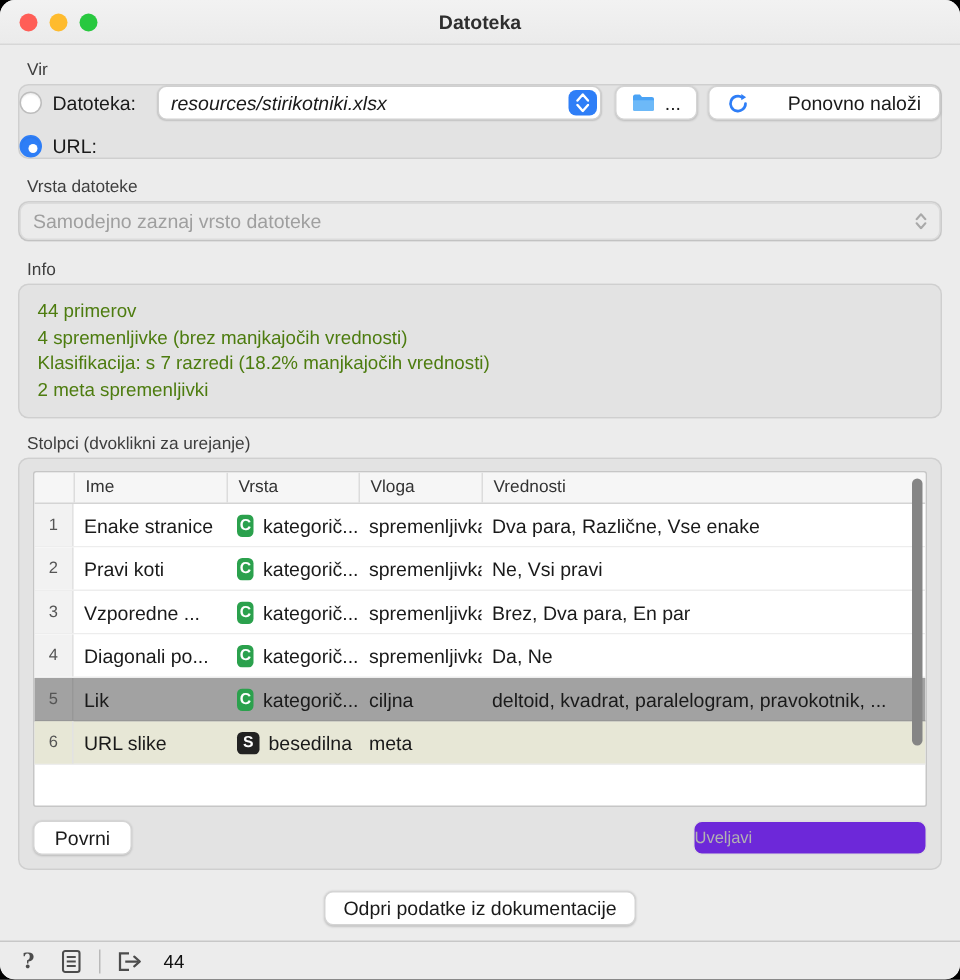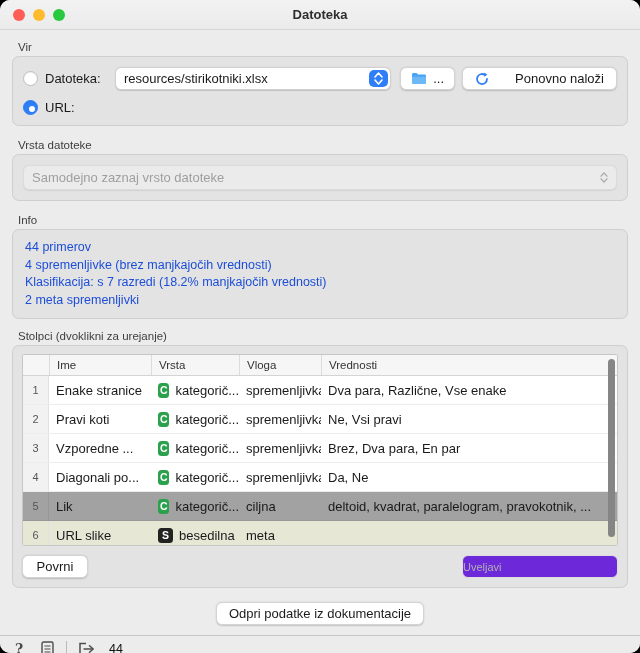--- a/index.html
+++ b/index.html
@@ -14,33 +14,33 @@
     border-bottom:1px solid #d7d7d7; display:flex; align-items:center; position:relative;
   }
   .traffic { display:flex; gap:8px; margin-left:13px; }
   .light { width:12px; height:12px; border-radius:50%; }
   .title { position:absolute; left:0; right:0; text-align:center; font-size:13px; font-weight:bold; color:#2e2e2e; }
   
   .content { flex:1; padding:5px 12px 0 12px; display:flex; flex-direction:column; }
   .group-label { font-size:11.5px; color:#3e3e3e; margin:6px 0 3px 6px; }
   .groupbox {
     background:rgba(0,0,0,0.035); border:1px solid rgba(0,0,0,0.09);
-    border-radius:7px; padding:10px;
+    border-radius:7px; 
   }
   .row { display:flex; align-items:center; }
   
   .radio { width:15px; height:15px; border-radius:50%; background:#fff; border:1px solid #bdbdbd; box-shadow:inset 0 1px 1px rgba(0,0,0,.06); flex:0 0 15px; }
   .radio.checked { background:#2e7ef7; border-color:#2e7ef7; position:relative; }
   .radio.checked::after { content:""; position:absolute; left:4.5px; top:4.5px; width:6px; height:6px; border-radius:50%; background:#fff; }
   .ctl-label { font-size:13px; margin-left:7px; width:70px; }
   
   .combo {
     flex:1; height:23px; background:#fff; border:1px solid #d0d0d0; border-radius:6px;
     box-shadow:0 0.5px 1px rgba(0,0,0,.15); display:flex; align-items:center;
-    font-size:13px; padding-left:8px; position:relative; overflow:hidden;
+    font-size:13px; padding-left:8px; position:relative; overflow:hidden;font-style:italic;
   }
   .combo .spin {
     position:absolute; right:2px; top:2px; bottom:2px; width:19px; border-radius:5px;
     background:#2e7ef7; display:flex; flex-direction:column; align-items:center; justify-content:center; gap:1px;
   }
   .btn {
     height:23px; background:#fff; border:1px solid #d4d4d4; border-radius:6px;
     box-shadow:0 0.5px 1.5px rgba(0,0,0,.18); font-size:13px; color:#1a1a1a;
     display:flex; align-items:center; justify-content:center; gap:6px; padding:0 12px;
     font-family:inherit;
@@ -56,24 +56,24 @@
     position:absolute; right:3px; top:2.5px; width:19px; height:18px; border-radius:5px;
     background:#2e7ef7; display:flex; align-items:center; justify-content:center;
   }
   
   .select-disabled {
     height:25px; background:#ebebeb; border:1px solid #dcdcdc; border-radius:6px;
     display:flex; align-items:center; font-size:13px; color:#9f9f9f; padding:0 8px;
     justify-content:space-between; box-shadow:0 0.5px 1px rgba(0,0,0,.08);
   }
   
-  .info-lines { font-size:12.5px; line-height:17.5px; color:#1d4ed8; padding:2px 2px; }
+  .info-lines { font-size:12.5px; line-height:17.5px; color:#4d7c0f; padding:2px 2px; }
   
   .table-wrap {
-    background:#fff; border:1px solid #c6c6c6; border-radius:2px; height:192px;
+    background:#fff; border:1px solid #c6c6c6; border-radius:2px; height:224px;
     overflow:hidden; position:relative; font-size:13px;
   }
   .thead { display:flex; height:21px; background:#f6f6f6; border-bottom:1px solid #d4d4d4; align-items:center; font-size:11.5px; color:#333; }
   .thead .hc { border-left:1px solid #dcdcdc; padding-left:7px; height:100%; display:flex; align-items:center; }
   .col-gut { flex:0 0 26px; }
   .col-name { flex:0 0 102px; }
   .col-type { flex:0 0 88px; }
   .col-role { flex:0 0 82px; }
   .col-vals { flex:1; }
   .trow { display:flex; height:29px; align-items:center; border-bottom:1px solid #ededed; background:#fff; }

